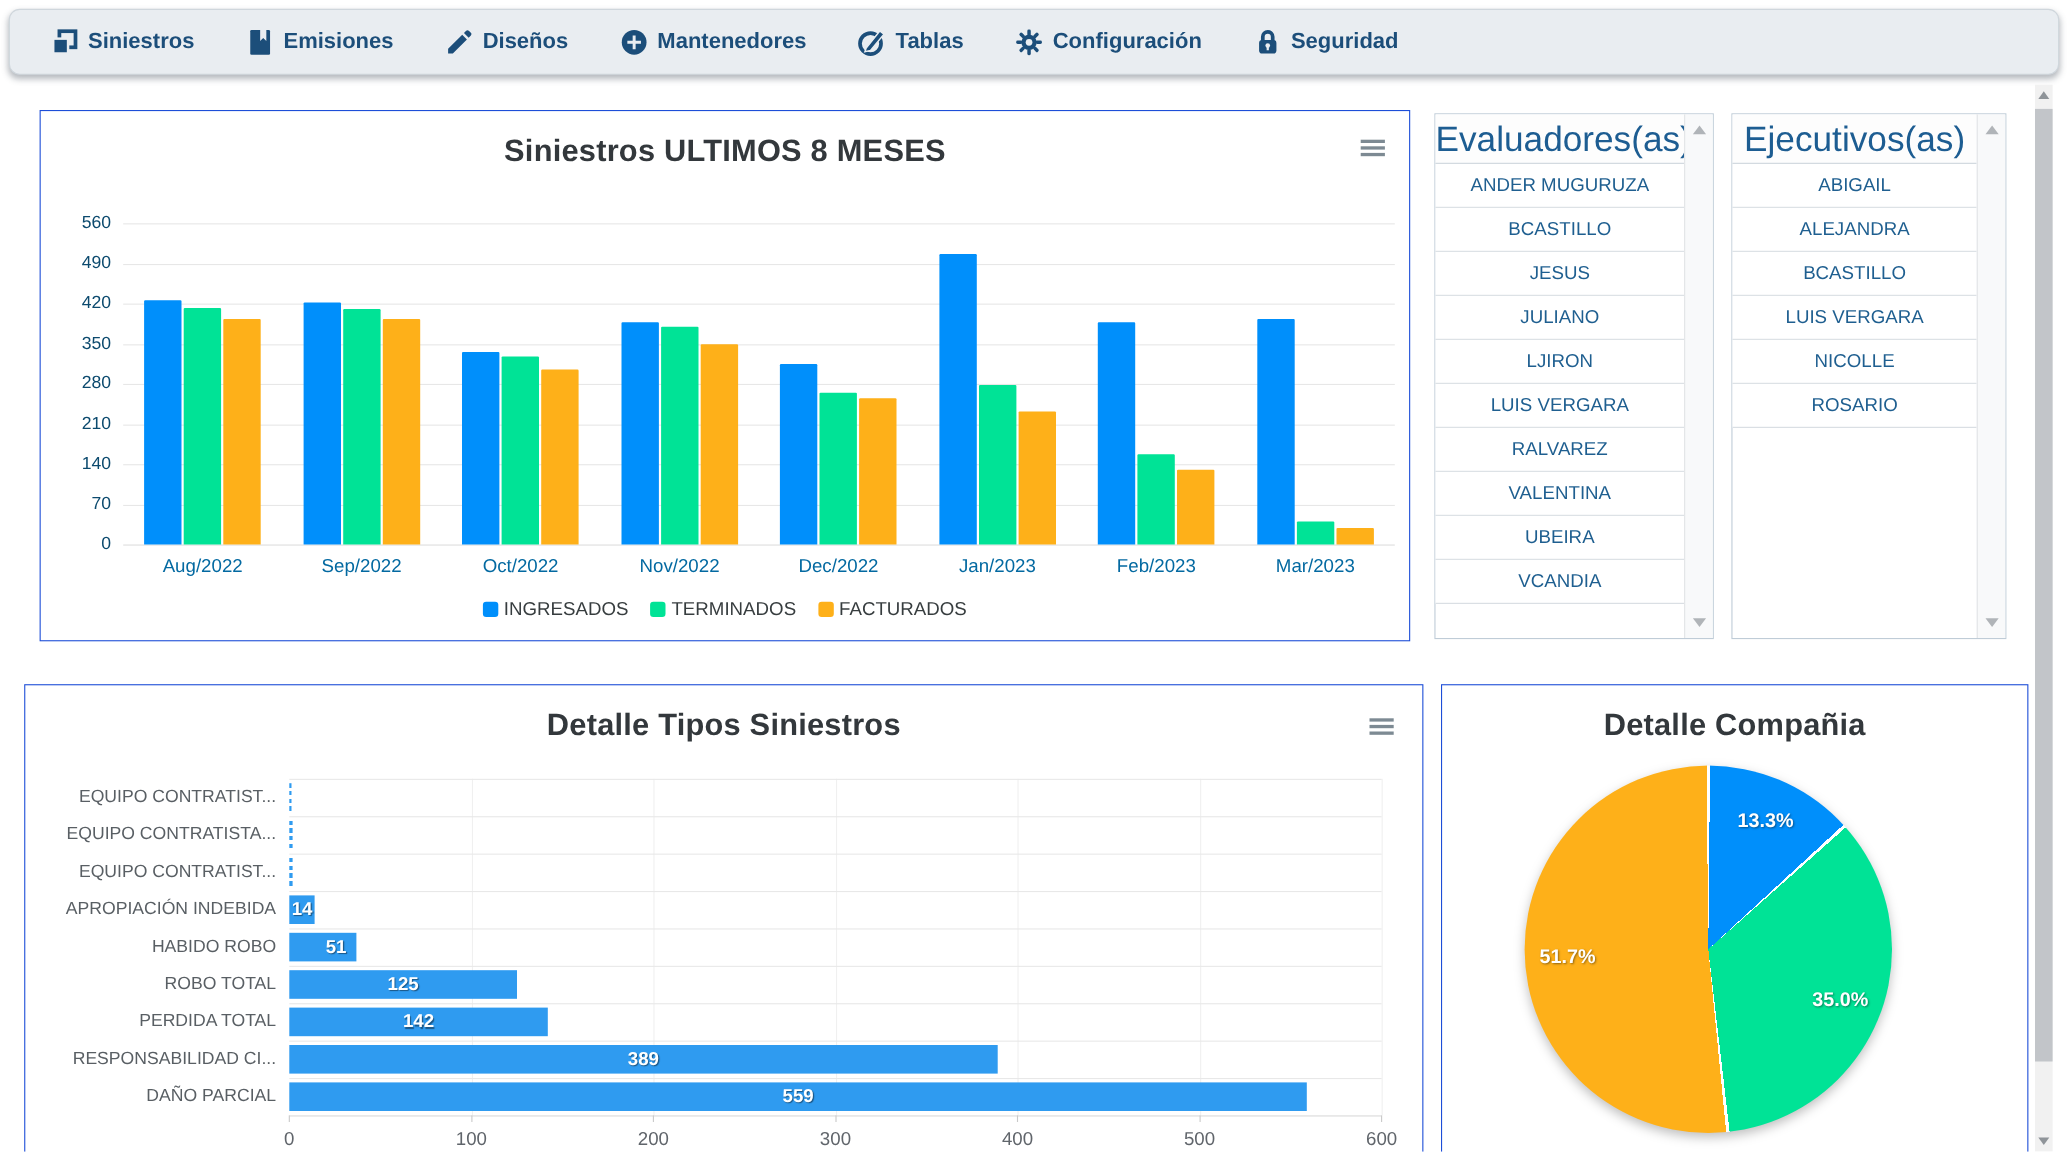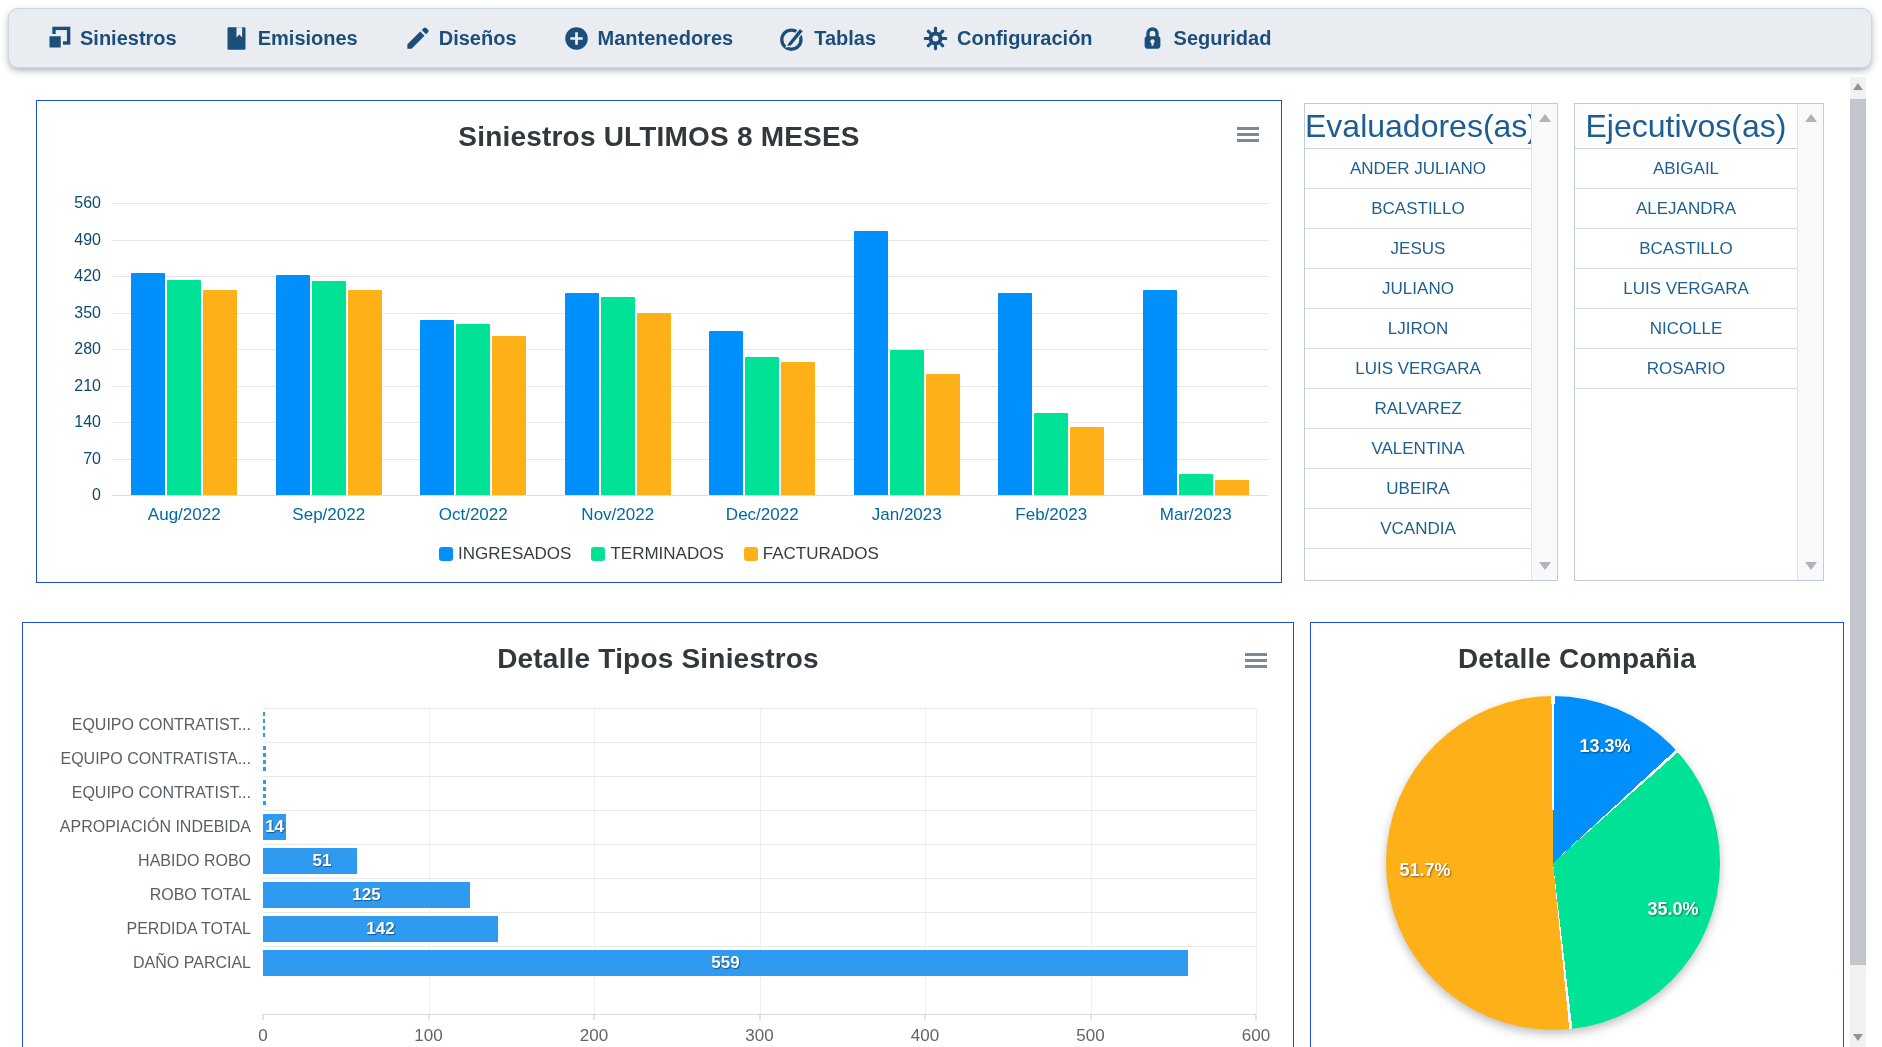--- a/index.html
+++ b/index.html
@@ -279,21 +279,21 @@
           <span class="legend-marker" style="background: rgb(254, 176, 25);"></span>
           <span class="legend-label">FACTURADOS</span>
         </div>
       </div>
   </div>
 
   <div class="list-panel" id="panel-evaluadores">
     <div class="panel-inner">
       <div class="panel-title">Evaluadores(as)</div>
       <div class="panel-rows">
-          <div class="panel-row">ANDER JULIANO</div>
+          <div class="panel-row">ANDER MUGURUZA</div>
           <div class="panel-row">BCASTILLO</div>
           <div class="panel-row">JESUS</div>
           <div class="panel-row">JULIANO</div>
           <div class="panel-row">LJIRON</div>
           <div class="panel-row">LUIS VERGARA</div>
           <div class="panel-row">RALVAREZ</div>
           <div class="panel-row">VALENTINA</div>
           <div class="panel-row">UBEIRA</div>
           <div class="panel-row">VCANDIA</div>
         </div>
@@ -356,36 +356,43 @@
         <div class="h-row">
           <div class="h-sep" style="top: 0px;"></div>
           <div class="h-row-label">APROPIACIÓN INDEBIDA</div>
           <div class="hbar" style="width: 23.2px;">
             <span class="hbar-value">14</span>
           </div>
         </div>
         <div class="h-row">
           <div class="h-sep" style="top: 0px;"></div>
           <div class="h-row-label">HABIDO ROBO</div>
-          <div class="hbar" style="width: 94px; padding-left: 24px;">
+          <div class="hbar" style="width: 61px; padding-left: 24px;">
             <span class="hbar-value">51</span>
           </div>
         </div>
         <div class="h-row">
           <div class="h-sep" style="top: 0px;"></div>
           <div class="h-row-label">ROBO TOTAL</div>
           <div class="hbar" style="width: 206.9px;">
             <span class="hbar-value">125</span>
           </div>
         </div>
         <div class="h-row">
           <div class="h-sep" style="top: 0px;"></div>
           <div class="h-row-label">PERDIDA TOTAL</div>
           <div class="hbar" style="width: 235px;">
             <span class="hbar-value">142</span>
+          </div>
+        </div>
+        <div class="h-row">
+          <div class="h-sep" style="top: 0px;"></div>
+          <div class="h-row-label">RESPONSABILIDAD CI...</div>
+          <div class="hbar" style="width: 643.8px;">
+            <span class="hbar-value">389</span>
           </div>
         </div>
         <div class="h-row">
           <div class="h-sep" style="top: 0px;"></div>
           <div class="h-row-label">DAÑO PARCIAL</div>
           <div class="hbar" style="width: 925.1px;">
             <span class="hbar-value">559</span>
           </div>
         </div>
       </div>

